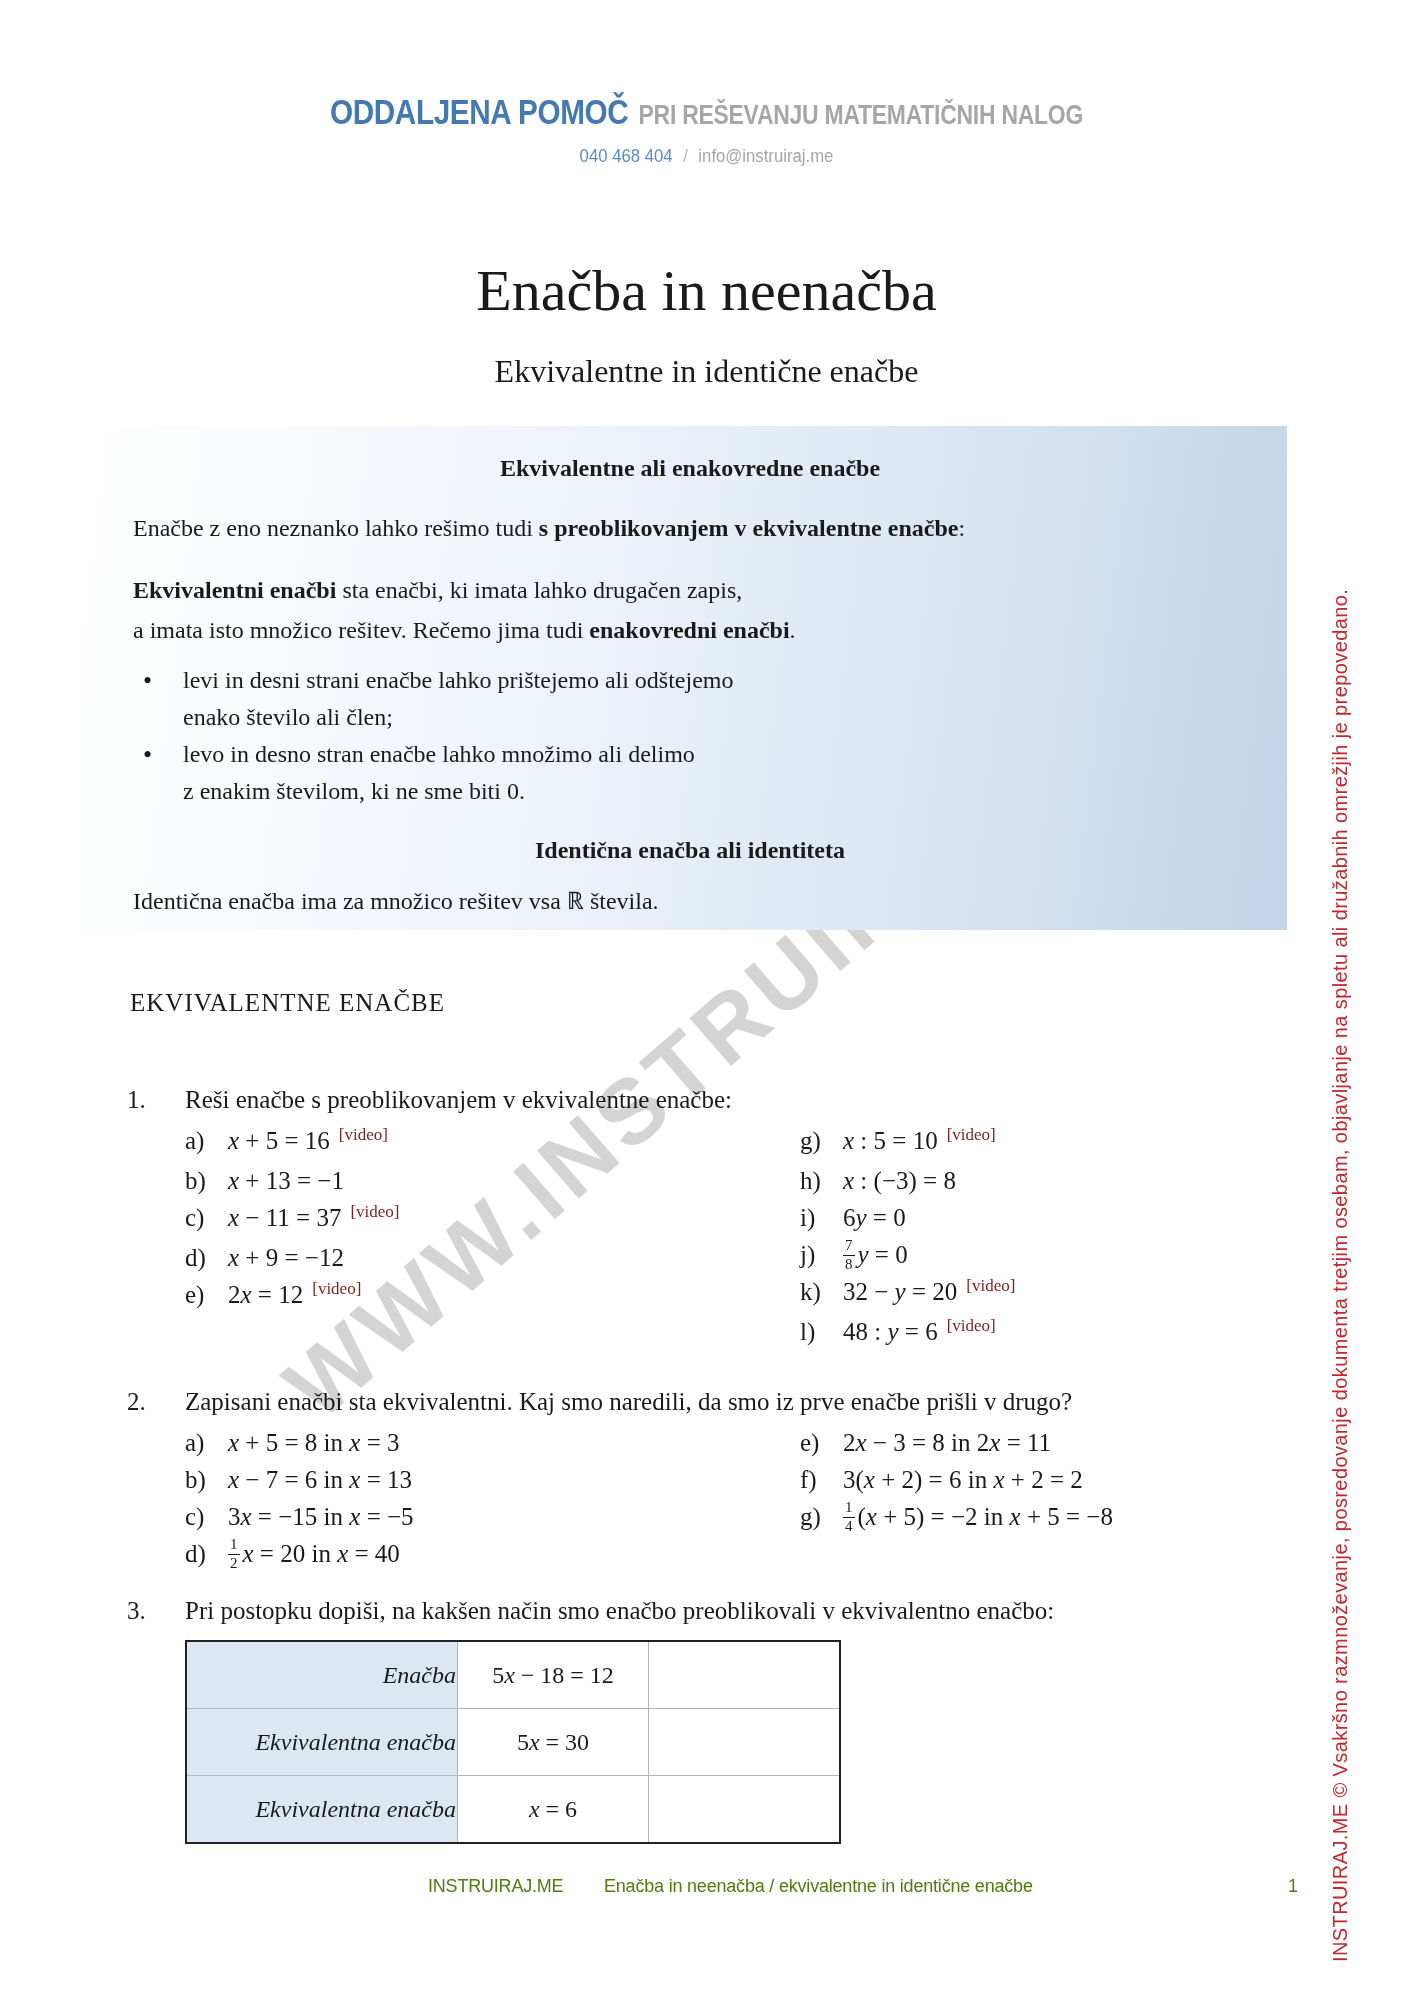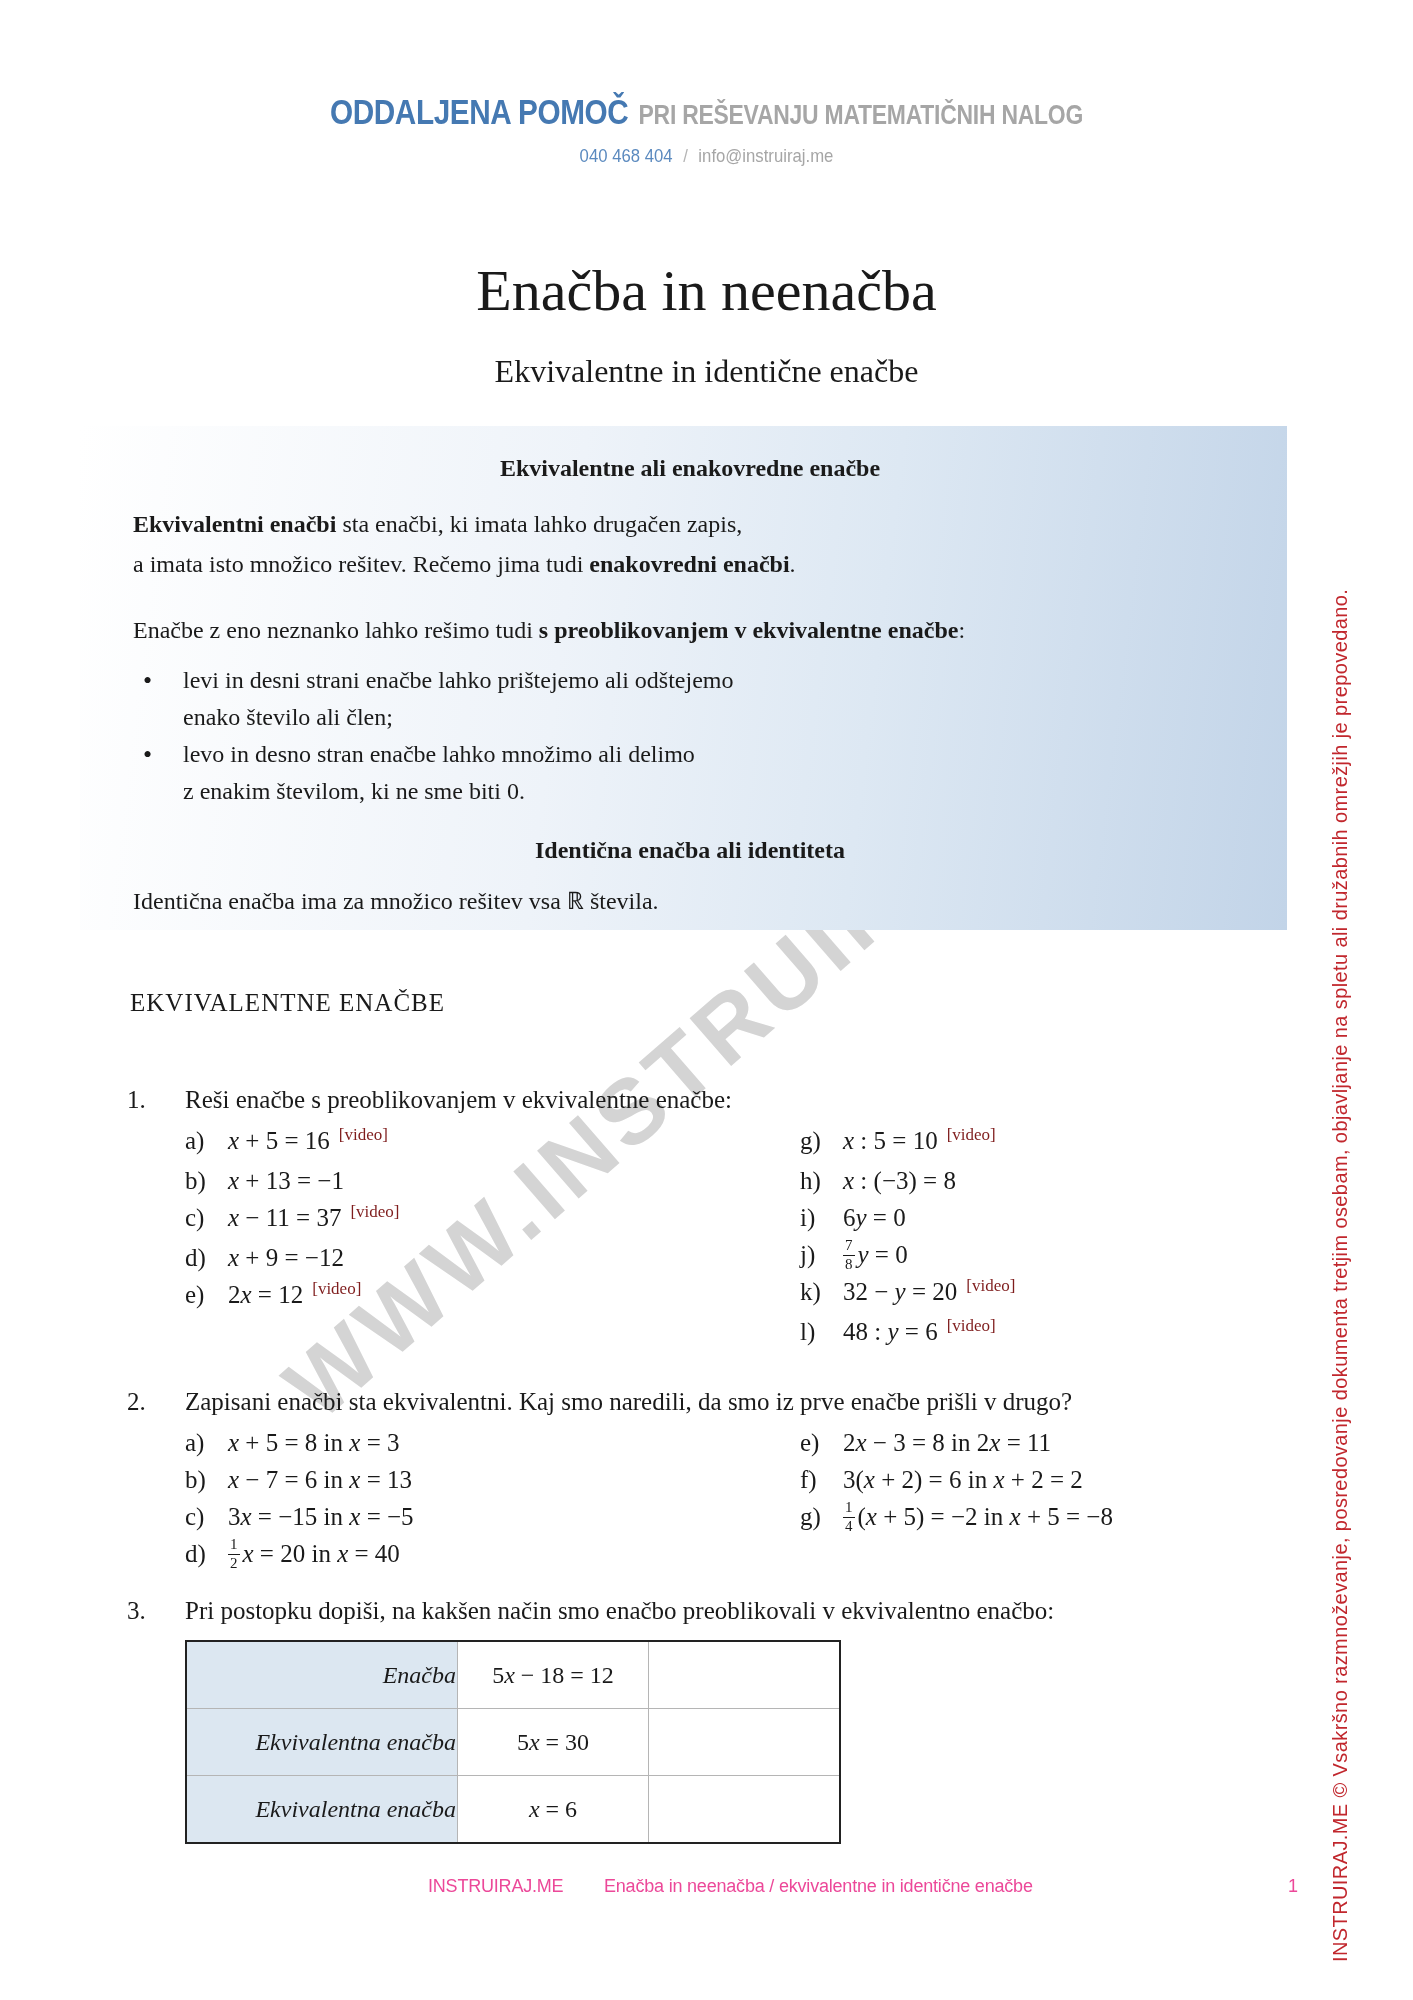--- a/index.html
+++ b/index.html
@@ -69,21 +69,21 @@
 
   
   .ex3-table{border-collapse:collapse;margin:16px 0 0 58px;border:2px solid #222222;}
   .ex3-table td{border:1px solid #b5b5b5;height:64px;font-size:24px;vertical-align:middle;}
   .t-label{background:#dce7f1;font-style:italic;text-align:right;width:268px;}
   .t-math{text-align:center;width:188px;}
   .t-empty{width:188px;}
 
   
   .footer-el{position:absolute;top:1876px;font-family:"Liberation Sans",sans-serif;
-             color:#ec4899;font-size:18px;letter-spacing:-0.2px;z-index:3;}
+             color:#4d7c0f;font-size:18px;letter-spacing:-0.2px;z-index:3;}
   .f-brand{left:428px;}
   .f-title{left:604px;}
   .f-page{left:1288px;}
 
   
   .side-note{position:absolute;left:1352px;bottom:38px;transform:rotate(-90deg);transform-origin:0 100%;
              font-family:"Liberation Sans",sans-serif;font-size:20px;letter-spacing:0.4px;
              color:#c1272d;white-space:nowrap;z-index:3;}
 </style>
 </head>
@@ -100,25 +100,25 @@
     <div class="contact-line">
       <span class="phone">040 468 404</span><span class="sep">/</span><span class="email">info@instruiraj.me</span>
     </div>
   </header>
 
   <h1 class="title">Enačba in neenačba</h1>
   <h2 class="subtitle">Ekvivalentne in identične enačbe</h2>
 
   <section class="infobox">
     <p class="ib-h">Ekvivalentne ali enakovredne enačbe</p>
+    <p class="ib-p ib-p2"><span>Enačbe z eno neznanko lahko rešimo tudi </span><b>s preoblikovanjem v ekvivalentne enačbe</b><span>:</span></p>
     <p class="ib-p ib-p1">
       <span class="b-line"><b>Ekvivalentni enačbi</b><span> sta enačbi, ki imata lahko drugačen zapis,</span></span>
       <span class="b-line"><span>a imata isto množico rešitev. Rečemo jima tudi </span><b>enakovredni enačbi</b><span>.</span></span>
     </p>
-    <p class="ib-p ib-p2"><span>Enačbe z eno neznanko lahko rešimo tudi </span><b>s preoblikovanjem v ekvivalentne enačbe</b><span>:</span></p>
     <ul class="ib-bullets">
       <li>
         <span class="b-line">levi in desni strani enačbe lahko prištejemo ali odštejemo</span>
         <span class="b-line">enako število ali člen;</span>
       </li>
       <li>
         <span class="b-line">levo in desno stran enačbe lahko množimo ali delimo</span>
         <span class="b-line">z enakim številom, ki ne sme biti 0.</span>
       </li>
     </ul>

